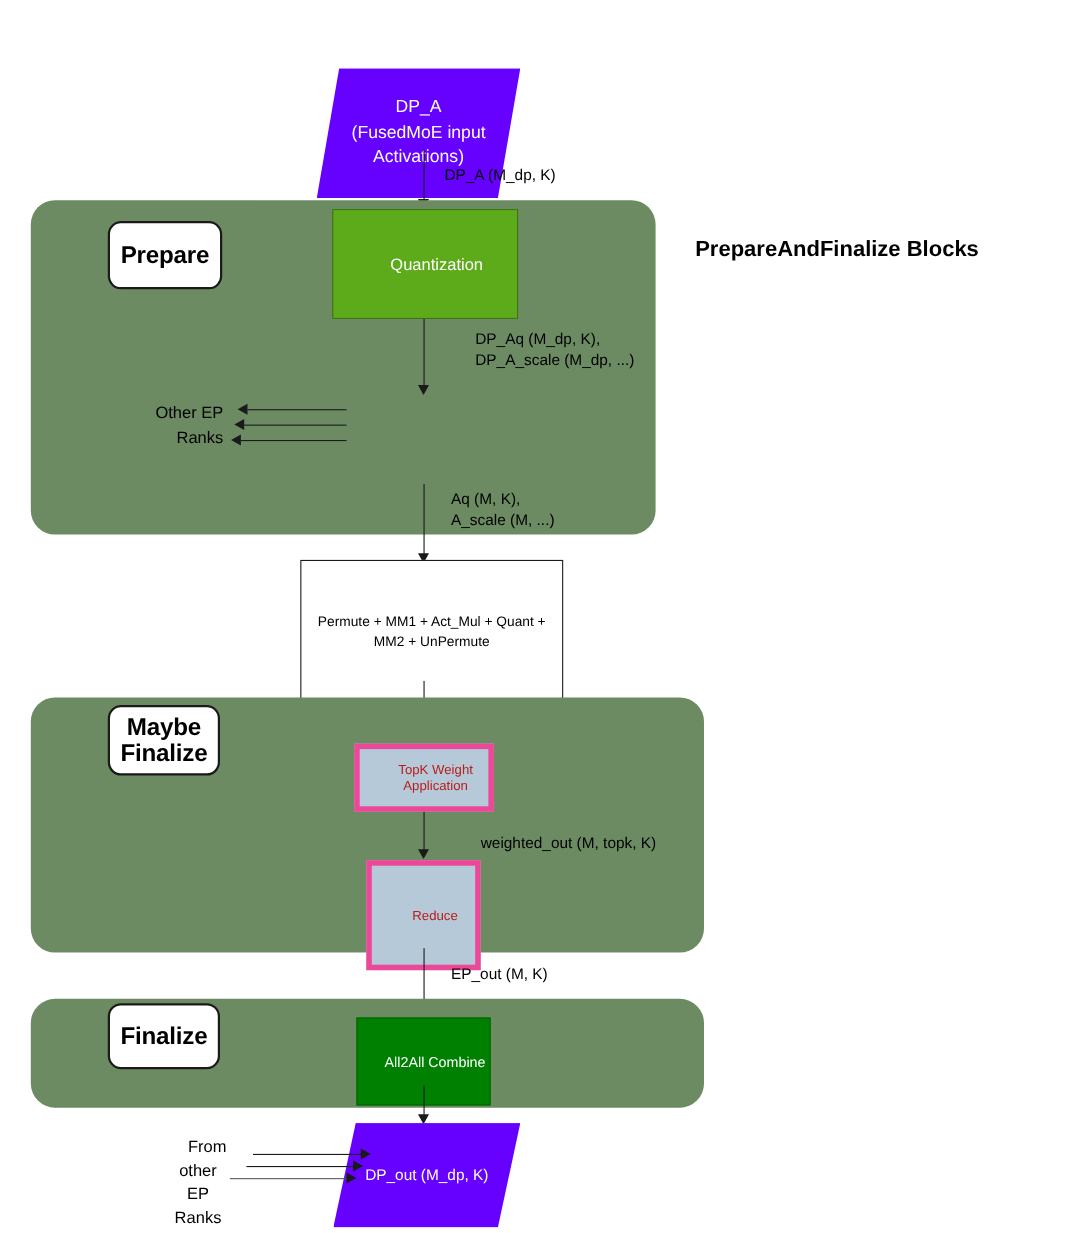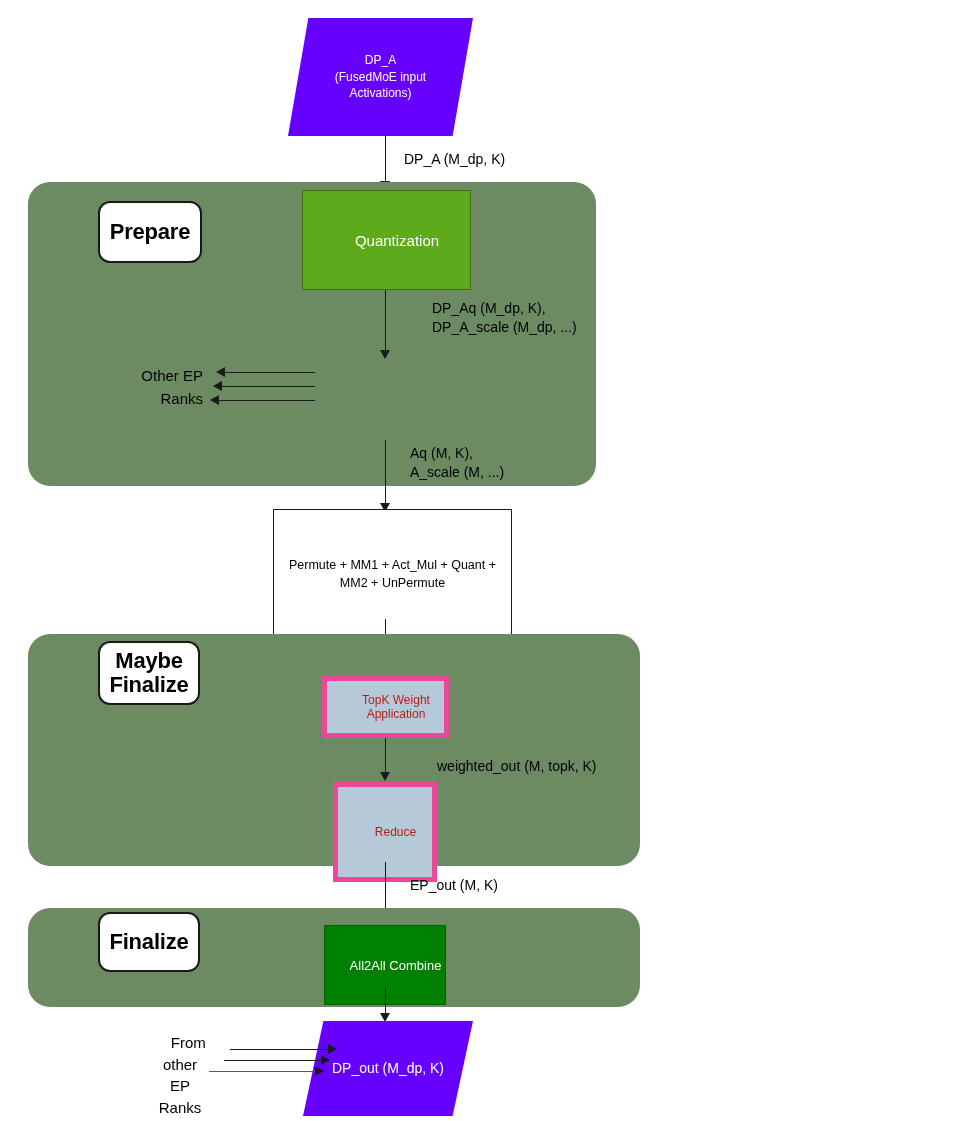--- a/index.html
+++ b/index.html
@@ -82,21 +82,22 @@
     background: #6600FF;
     color: #ffffff;
     display: flex;
     align-items: center;
     justify-content: center;
     text-align: center;
     line-height: 1.4;
   }
   .para-top {
     clip-path: polygon(11% 0%, 100% 0%, 89% 100%, 0% 100%);
-    font-size: 12px;
+    font-size: 16px;
+    margin-top: 44px;
   }
   .para-bottom {
     clip-path: polygon(12% 0%, 100% 0%, 88% 100%, 0% 100%);
     font-size: 14px;
   }
   
   .vline {
     position: absolute;
     width: 0;
     border-left: 1.6px solid #1a1a1a;
@@ -158,20 +159,21 @@
     font-size: 20px;
     font-weight: bold;
     white-space: pre;
   }
 </style>
 </head>
 <body>
 
 <div id="canvas">
 
+  <div class="diagram-title" style="left:632px; top:216px;">PrepareAndFinalize Blocks</div>
 
   <div class="para para-top" style="left: 288px; top: 18px; width: 185px; height: 118px; white-space: pre-line;">DP_A
 (FusedMoE input
 Activations)</div>
 
   <div class="vline" style="left:385px; top:136px; height:46px;"></div>
   <div class="arrow-down" style="left:380px; top:181px;"></div>
   <div class="edge-label" style="left:404px; top:150px;">DP_A (M_dp, K)</div>
 
   <div class="panel" style="left:28px; top:182px; width:568px; height:304px;"></div>

